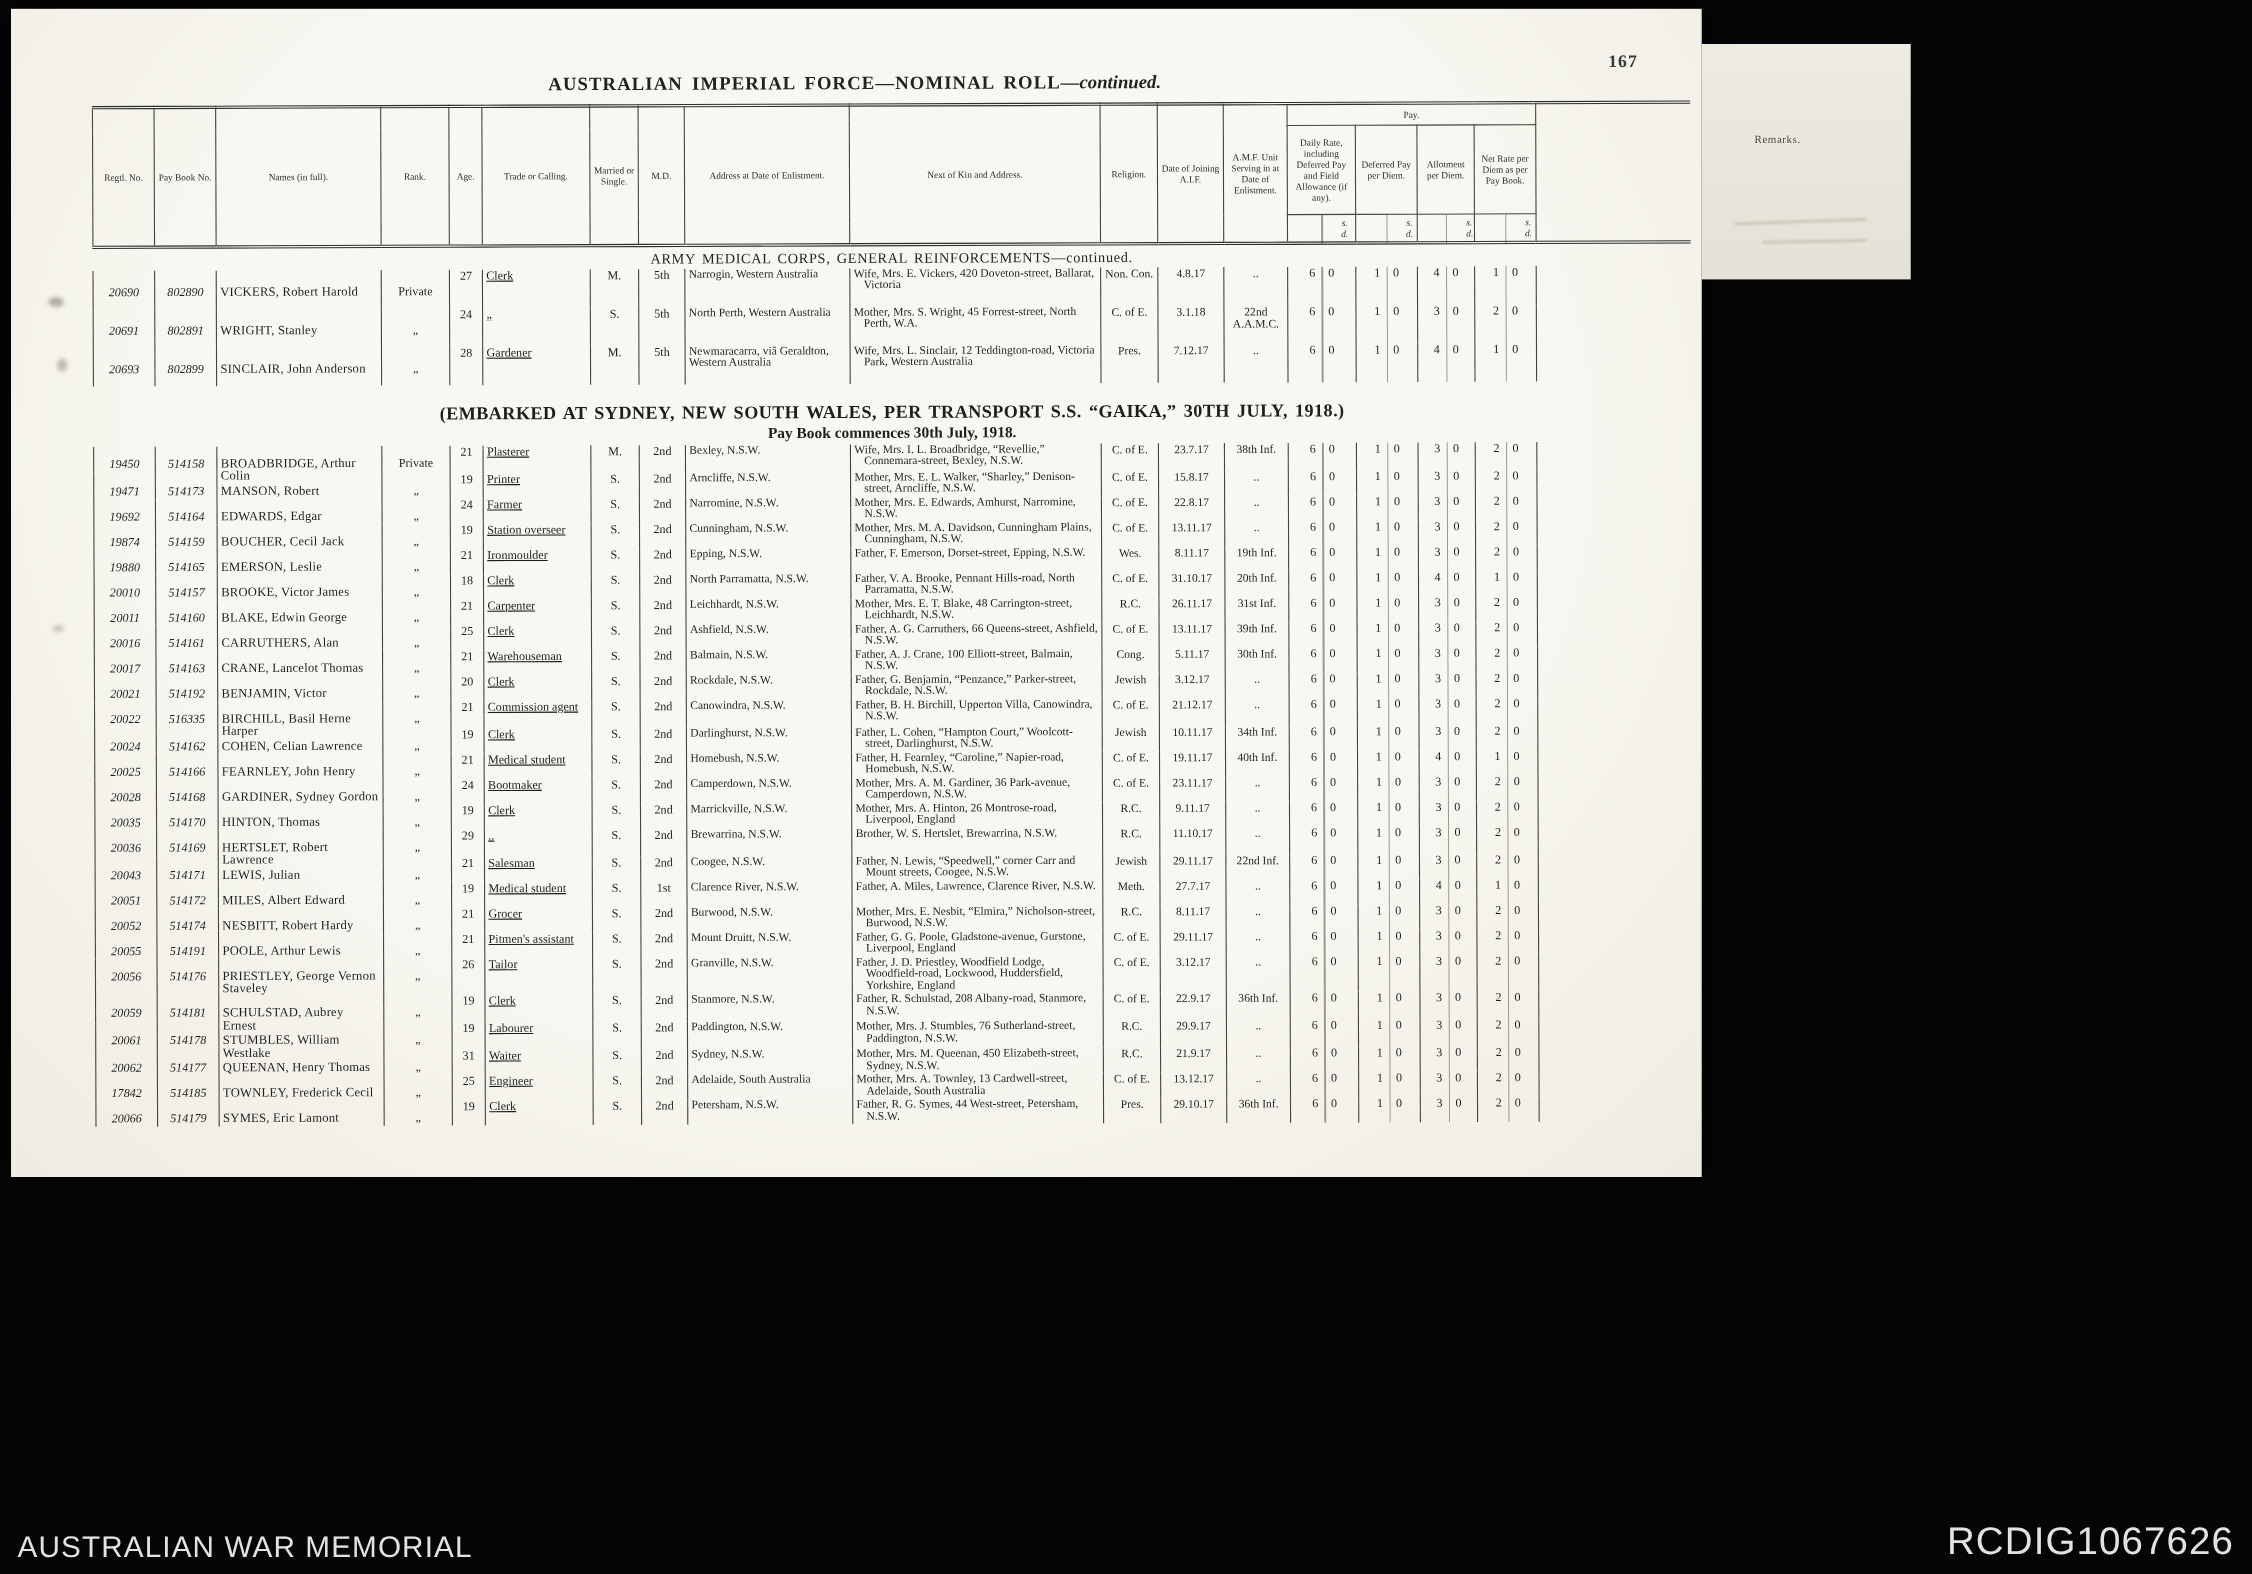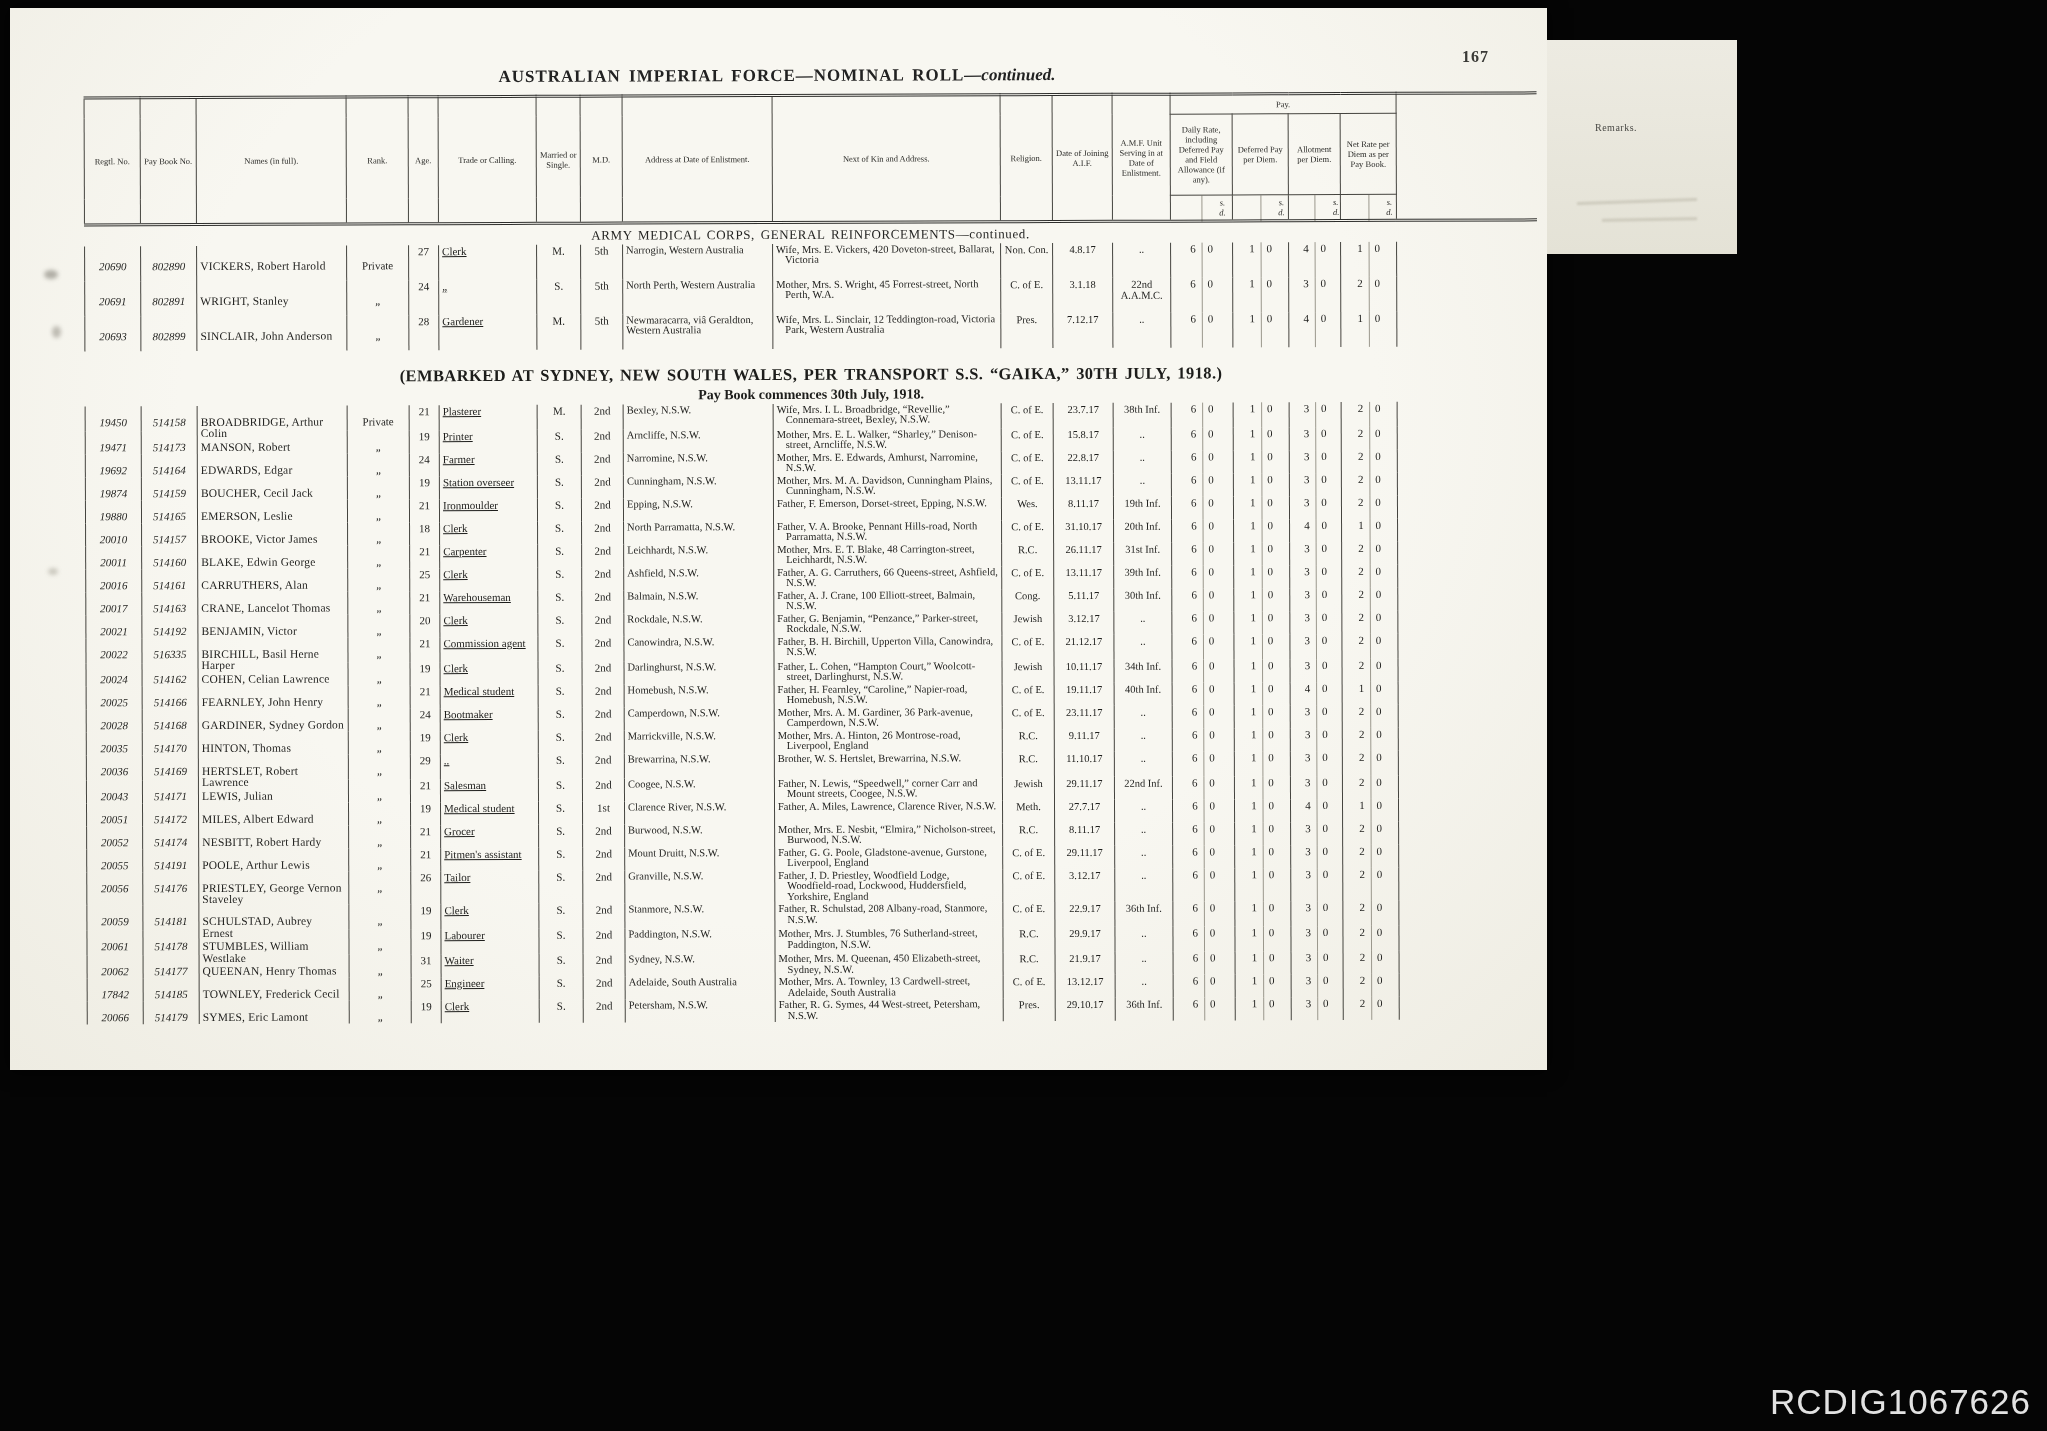--- a/index.html
+++ b/index.html
@@ -884,14 +884,15 @@
   </div>
 </div>
 
 <div class="paper-wedge">
   <div class="wedge-remarks">Remarks.</div>
   <div class="wedge-mark m1"></div>
   <div class="wedge-mark m2"></div>
 </div>
 
 <div class="footer-bar">
+  <div class="footer-left">AUSTRALIAN WAR MEMORIAL</div>
   <div class="footer-right">RCDIG1067626</div>
 </div>
 
 </body></html>

